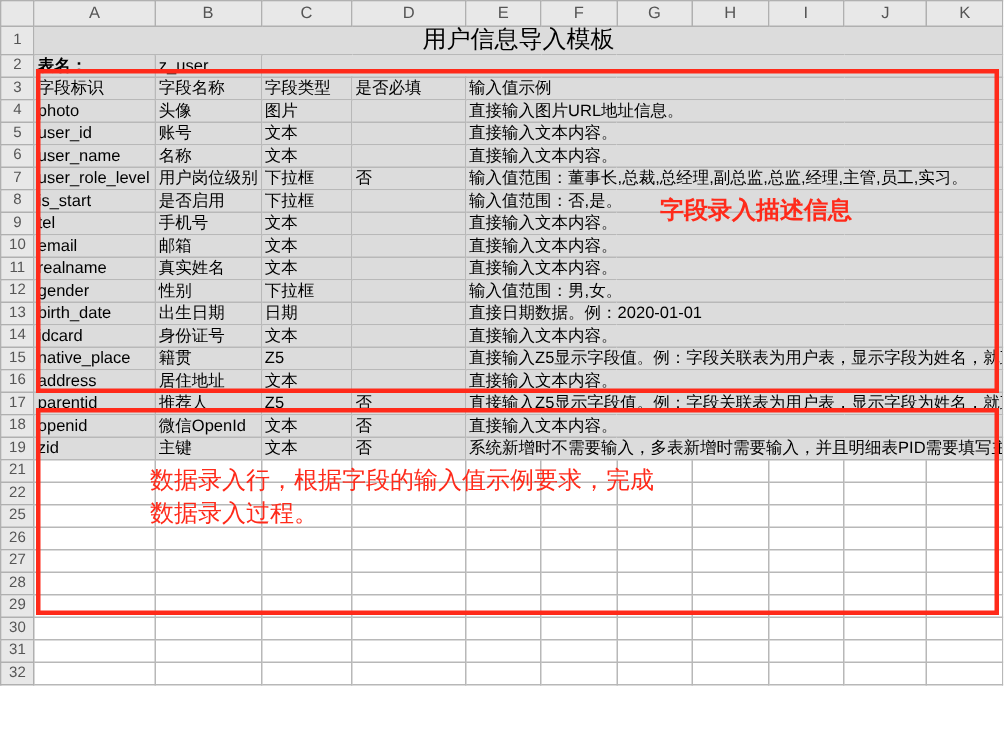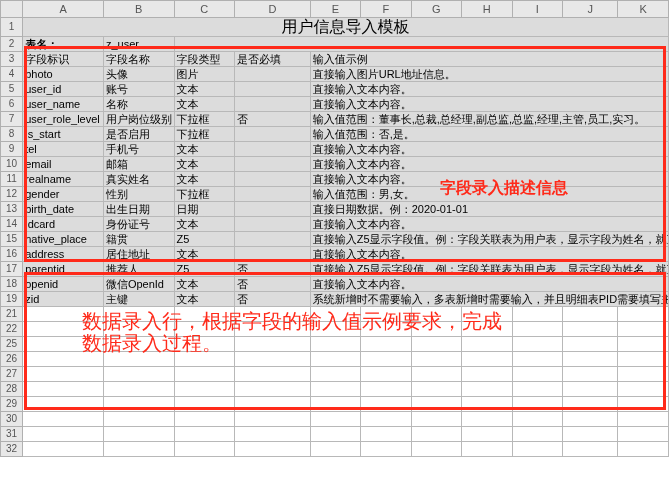--- a/index.html
+++ b/index.html
@@ -6,23 +6,23 @@
   .sheet{width:669px;height:500px;overflow:hidden;position:relative;background:#fff;}
   table{border-collapse:collapse;table-layout:fixed;width:100%;}
   th,td{border:1px solid #b8b8b8;height:14px;line-height:14px;padding:0 2px;overflow:hidden;white-space:nowrap;text-align:left;vertical-align:middle;}
   th.colhdr{background:#e8e8e8;text-align:center;font-weight:normal;color:#555;border:1px solid #b0b0b0;height:16px;}
   th.rowhdr{background:#e8e8e8;text-align:center;font-weight:normal;color:#555;border:1px solid #b0b0b0;width:22px;font-size:10px;}
   .title td{text-align:center;font-size:16px;font-weight:normal;background:#dcdcdc;height:18px;}
   .meta td{background:#dcdcdc;}
   .hdr td{background:#dcdcdc;font-weight:normal;}
   .row td{background:#dcdcdc;}
   .anno1{position:absolute;border:3px solid #ff2a1a;pointer-events:none;left:24px;top:46px;width:636px;height:210px;z-index:5;}
-  .anno1-text{position:absolute;left:440px;top:130px;color:#ff2a1a;font-size:16px;font-weight:bold;z-index:6;margin-top:48px;}
+  .anno1-text{position:absolute;left:440px;top:130px;color:#ff2a1a;font-size:16px;font-weight:bold;z-index:6;}
   .anno2{position:absolute;border:3px solid #ff2a1a;pointer-events:none;left:24px;top:272px;width:636px;height:132px;z-index:5;}
-  .anno2-text{position:absolute;left:82px;top:310px;color:#ff2a1a;font-size:20px;z-index:6;line-height:22px;}
+  .anno2-text{position:absolute;left:100px;top:310px;color:#ff2a1a;font-size:16px;z-index:6;line-height:22px;}
   col.c0{width:22px;} col.c1{width:80px;} col.c2{width:70px;} col.c3{width:60px;} col.c4{width:75px;} col.c5{width:50px;}
   col.c6{width:50px;} col.c7{width:50px;} col.c8{width:50px;} col.c9{width:50px;} col.c10{width:55px;} col.c11{width:50px;}
 </style>
 </head>
 <body>
 <div class="sheet">
 
 <table>
 <colgroup>
   <col class="c0">

